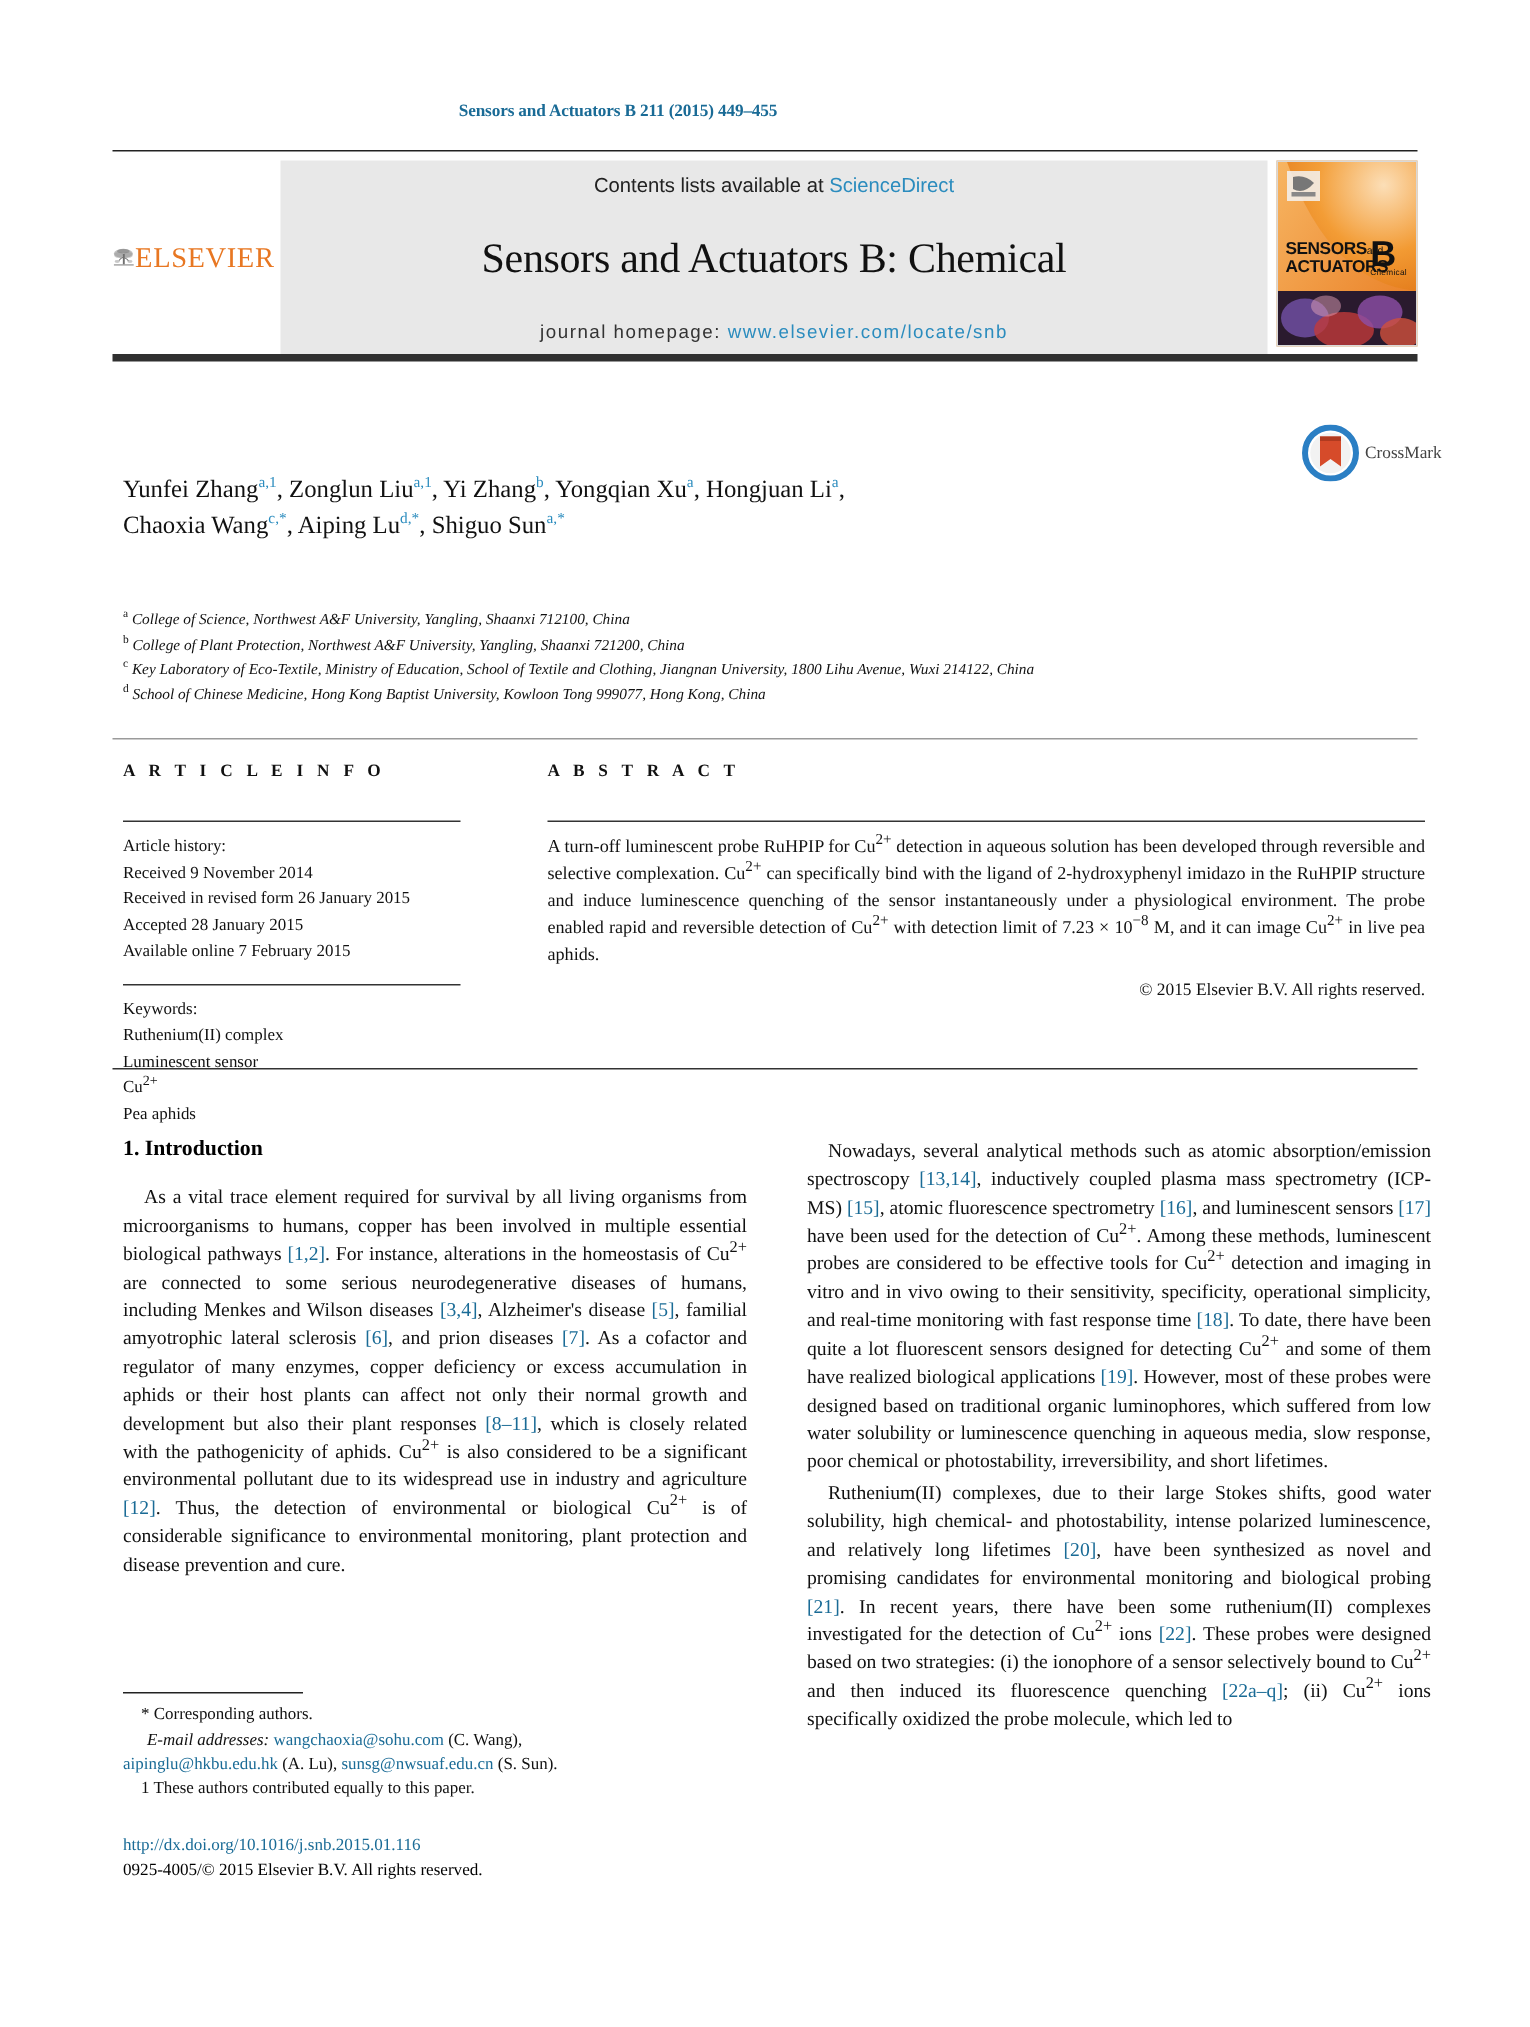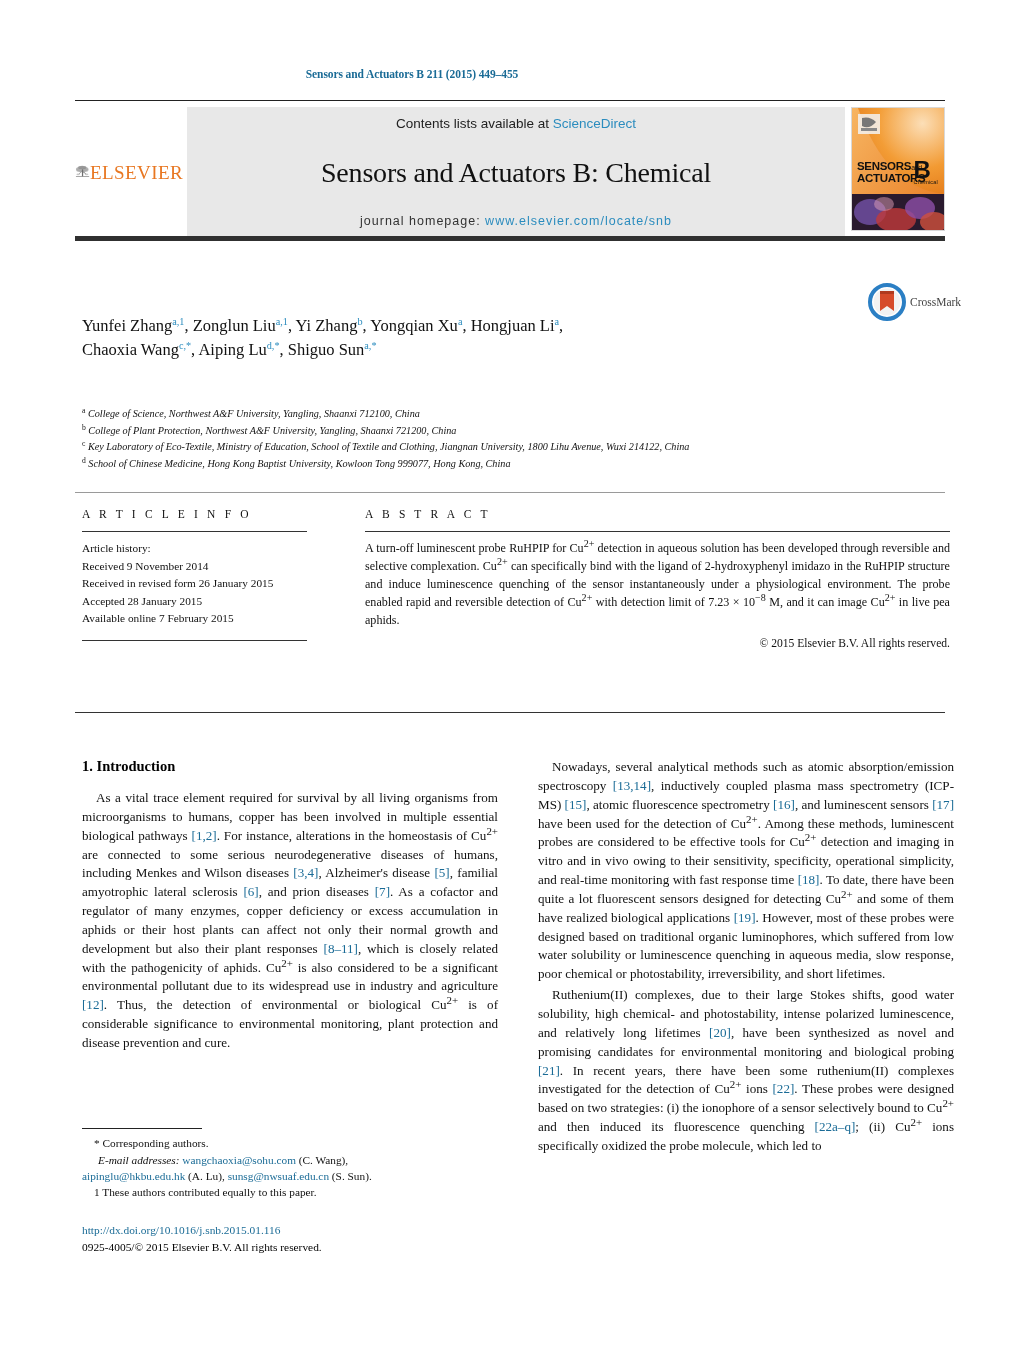--- a/index.html
+++ b/index.html
@@ -222,25 +222,25 @@
     width: 225px;
   }
   .abstract-col {
     position: absolute;
     left: 365px;
     top: 508px;
     width: 585px;
   }
   .sec-head {
     font-family: "Liberation Serif", serif;
-    font-weight: normal;
+    font-weight: bold;
     font-size: 11.5px;
     letter-spacing: 3.2px;
     color: #111;
-    margin-bottom: 11px;
+    margin-bottom: 27px;
   }
   .hr-sub {
     height: 1px;
     background: #333;
     margin-bottom: 8px;
   }
   .info-group {
     font-family: "Liberation Serif", serif;
     font-size: 11.3px;
     line-height: 1.55;
@@ -434,20 +434,27 @@
     <div class="sec-head">A R T I C L E   I N F O</div>
     <div class="hr-sub"></div>
     <div class="info-group">
       <div class="lead">Article history:</div>
       <div>Received 9 November 2014</div>
       <div>Received in revised form 26 January 2015</div>
       <div>Accepted 28 January 2015</div>
       <div>Available online 7 February 2015</div>
     </div>
     <div class="info-sep"></div>
+    <div class="info-group">
+      <div class="lead">Keywords:</div>
+      <div>Ruthenium(II) complex</div>
+      <div>Luminescent sensor</div>
+      <div>Cu<sup>2+</sup></div>
+      <div>Pea aphids</div>
+    </div>
   </div>
 
   <div class="abstract-col">
     <div class="sec-head">A B S T R A C T</div>
     <div class="hr-sub"></div>
     <div class="abstract-text">
       A turn-off luminescent probe RuHPIP for Cu<sup>2+</sup> detection in aqueous solution has been developed through
       reversible and selective complexation. Cu<sup>2+</sup> can specifically bind with the ligand of 2-hydroxyphenyl
       imidazo in the RuHPIP structure and induce luminescence quenching of the sensor instantaneously under
       a physiological environment. The probe enabled rapid and reversible detection of Cu<sup>2+</sup> with detection

